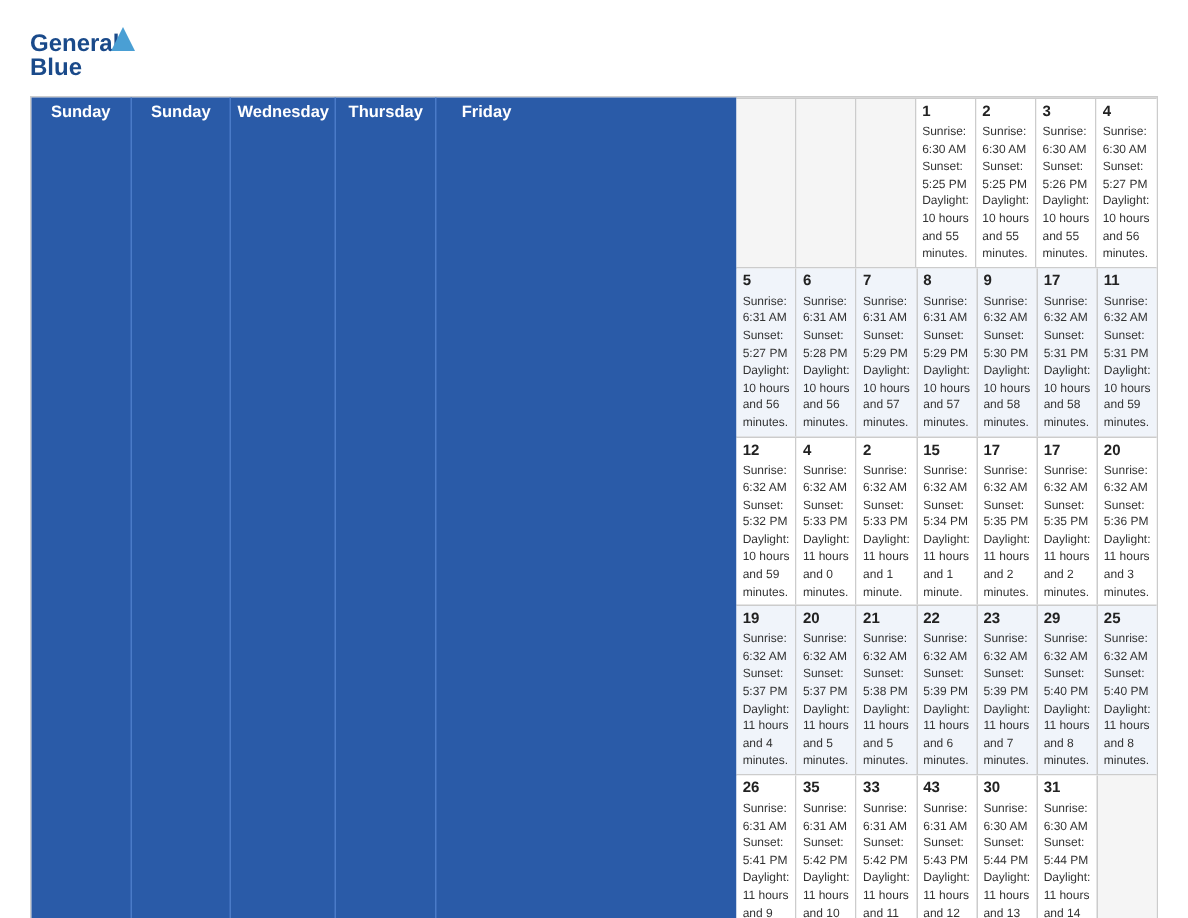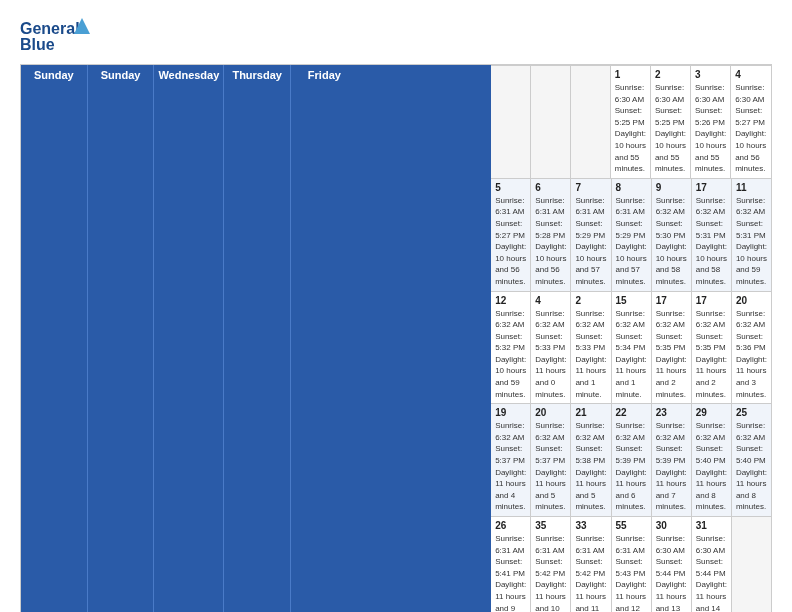--- a/index.html
+++ b/index.html
@@ -340,21 +340,21 @@
 and 10 minutes.</div>
           </div>
           <div class="cal-cell">
             <div class="day-num">33</div>
             <div class="cell-info" style="white-space: pre-line;">Sunrise: 6:31 AM
 Sunset: 5:42 PM
 Daylight: 11 hours
 and 11 minutes.</div>
           </div>
           <div class="cal-cell">
-            <div class="day-num">55</div>
+            <div class="day-num">43</div>
             <div class="cell-info" style="white-space: pre-line;">Sunrise: 6:31 AM
 Sunset: 5:43 PM
 Daylight: 11 hours
 and 12 minutes.</div>
           </div>
           <div class="cal-cell">
             <div class="day-num">30</div>
             <div class="cell-info" style="white-space: pre-line;">Sunrise: 6:30 AM
 Sunset: 5:44 PM
 Daylight: 11 hours

